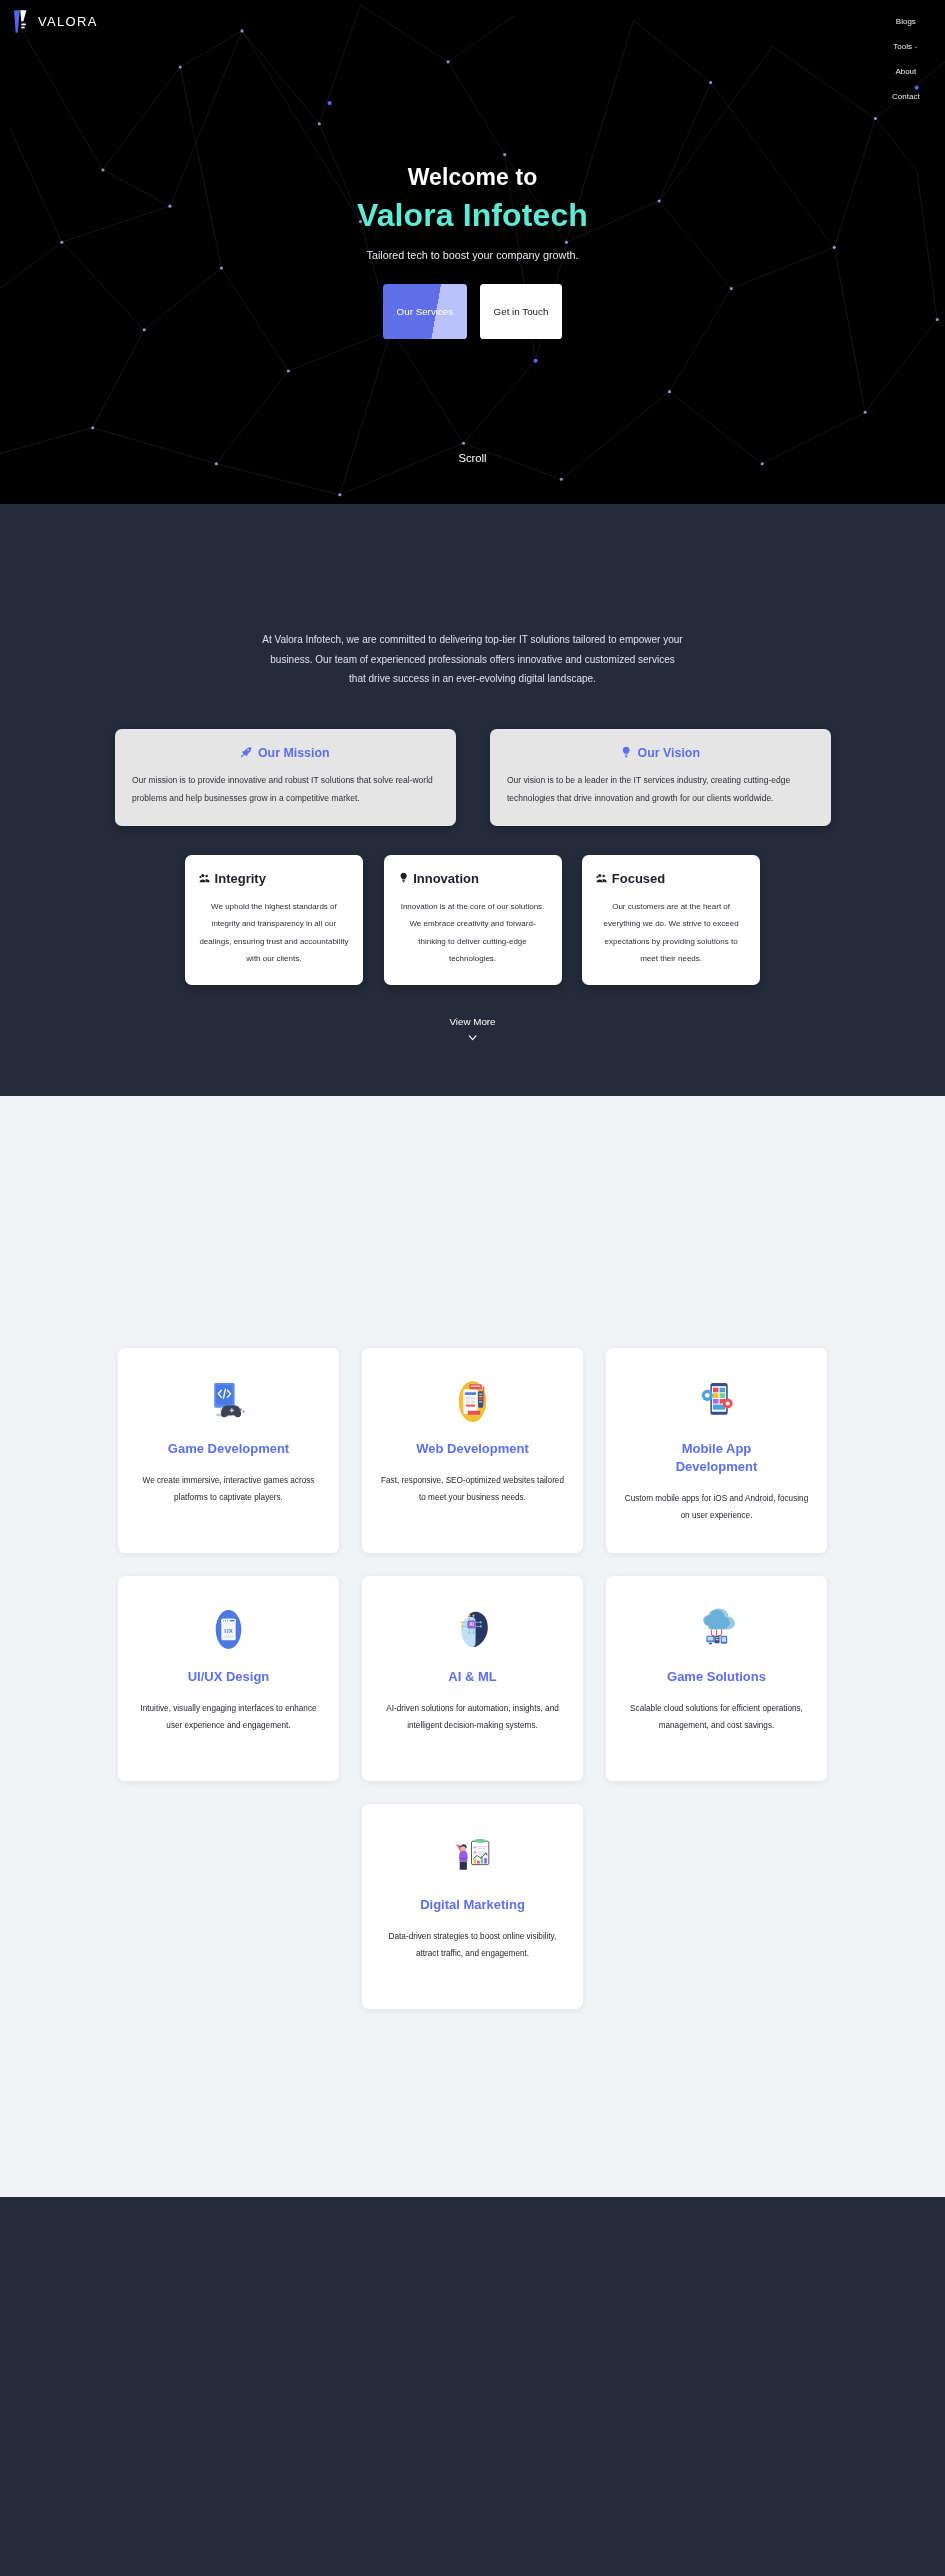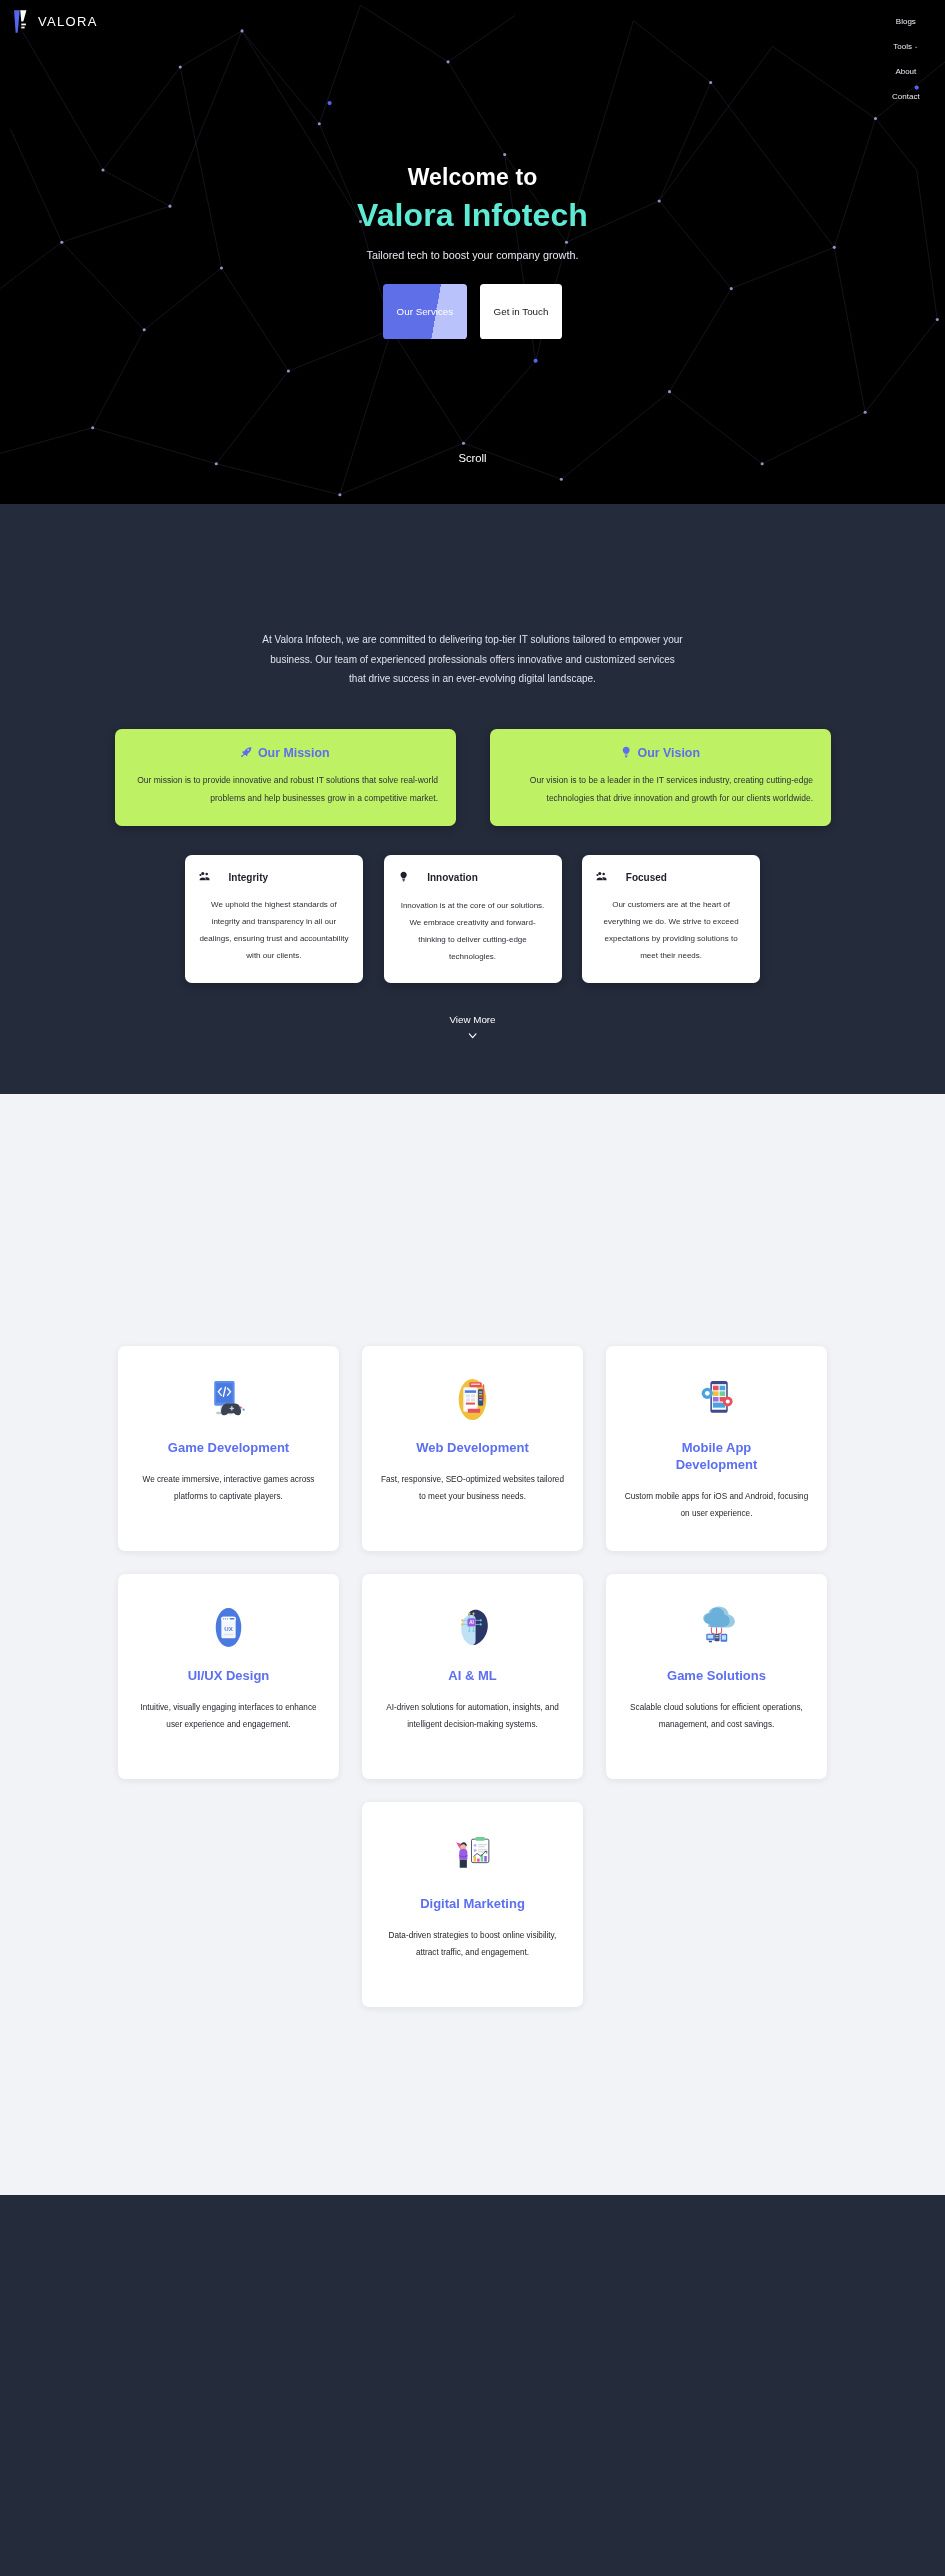--- a/index.html
+++ b/index.html
@@ -124,24 +124,24 @@
   }
 
   .mv-row {
     display: flex;
     justify-content: center;
     gap: 34px;
     margin-top: 40px;
   }
   .mv-card {
     width: 341px;
-    background: #bef264;
+    background: #e5e5e5;
     border-radius: 6.7px;
     padding: 17px 17.5px 18.5px;
-    text-align: right;
+    text-align: left;
     box-shadow: 0 2.6px 9.3px rgba(0,0,0,.25);
   }
   .mv-head {
     display: flex;
     align-items: center;
     justify-content: center;
     gap: 5.2px;
     font-size: 12.4px;
     font-weight: 700;
     color: #5c6ff0;
@@ -161,23 +161,23 @@
   }
   .val-card {
     width: 178px;
     background: #fff;
     border-radius: 6.7px;
     padding: 15.5px 14.4px 17.5px;
     box-shadow: 0 2.6px 9.3px rgba(0,0,0,.25);
   }
   .val-head {
     display: flex;
-    align-items: center;
-    gap: 18px;
-    font-size: 10px;
+    align-items: flex-end;
+    gap: 4px;
+    font-size: 13px;
     font-weight: 700;
     color: #1d2029;
     margin-bottom: 12.4px;
   }
   .val-body {
     font-size: 8px;
     line-height: 2.15;
     color: #2b2f38;
     text-align: center;
   }

